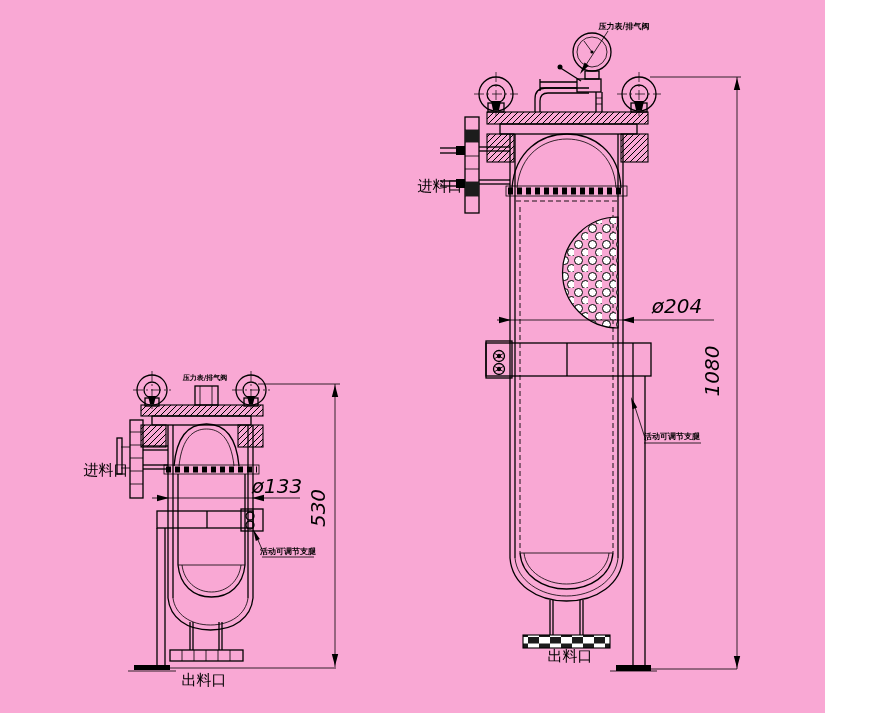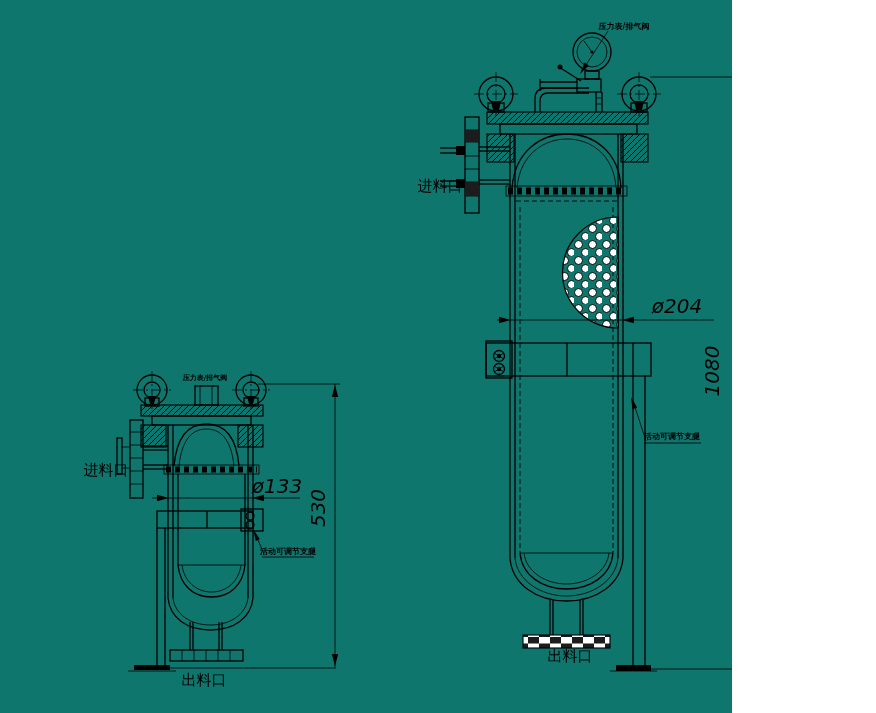--- a/index.html
+++ b/index.html
@@ -1,16 +1,16 @@
 <!DOCTYPE html>
 <html><head>
 <meta charset="utf-8">
 <style>
   html,body{margin:0;padding:0;background:#fff;}
-  #canvas{position:relative;width:732px;height:713px;background:#0f766e;overflow:hidden;
+  #canvas{position:relative;width:825px;height:713px;background:#f9a8d4;overflow:hidden;
           font-family:"DejaVu Sans",sans-serif;}
   svg{display:block}
   .ln{stroke:#000;fill:none;stroke-width:1.3;}
   .thin{stroke:#000;fill:none;stroke-width:0.8;}
   .dash{stroke:#000;fill:none;stroke-width:0.9;stroke-dasharray:5 3;}
   .cl{stroke:#000;fill:none;stroke-width:0.7;stroke-dasharray:10 3 2 3;}
   .dim{stroke:#000;fill:none;stroke-width:0.8;}
   .solid{fill:#000;stroke:none;}
   .hrect{fill:url(#hatch);stroke:#000;stroke-width:1.1;}
   .lbl{font-size:15px;fill:#000;}

